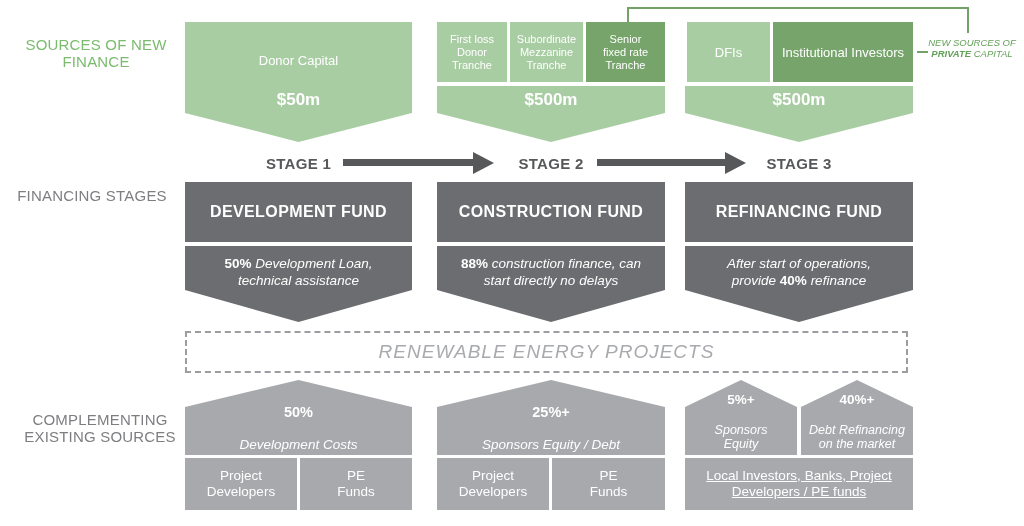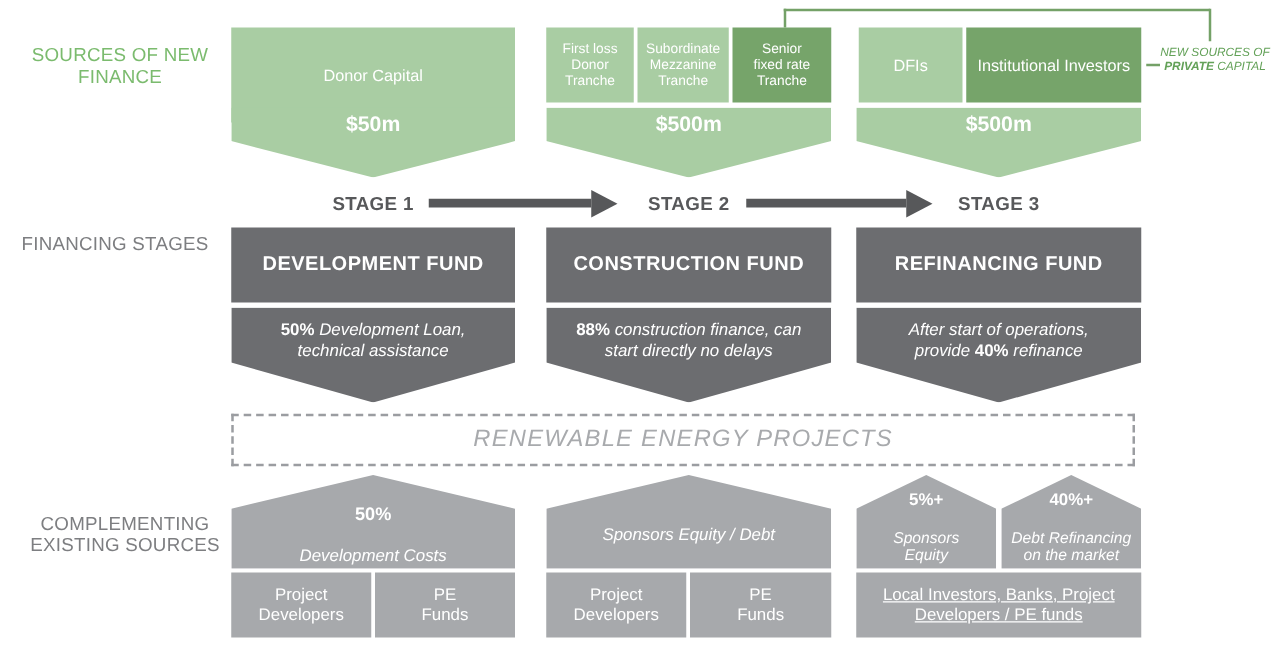--- a/index.html
+++ b/index.html
@@ -179,20 +179,21 @@
 
   <div class="abs projects-box" style="left:185px; top:331px; width:723px; height:42px;">
     <span class="projects-text">RENEWABLE ENERGY PROJECTS</span>
   </div>
 
   <div class="abs house house-big mid-gray" style="left:185px; top:380px; width:227px; height:75px;">
     <span class="house-pct">50%</span>
     <span class="house-desc">Development Costs</span>
   </div>
   <div class="abs house house-big mid-gray" style="left:437px; top:380px; width:228px; height:75px;">
+    <span class="house-pct">25%+</span>
     <span class="house-desc">Sponsors Equity / Debt</span>
   </div>
   <div class="abs house house-small mid-gray" style="left:685px; top:380px; width:112px; height:75px;">
     <span class="house-pct">5%+</span>
     <span class="house-desc" style="max-width:62px;">Sponsors Equity</span>
   </div>
   <div class="abs house house-small mid-gray" style="left:801px; top:380px; width:112px; height:75px;">
     <span class="house-pct">40%+</span>
     <span class="house-desc" style="max-width:102px;">Debt Refinancing on the market</span>
   </div>

